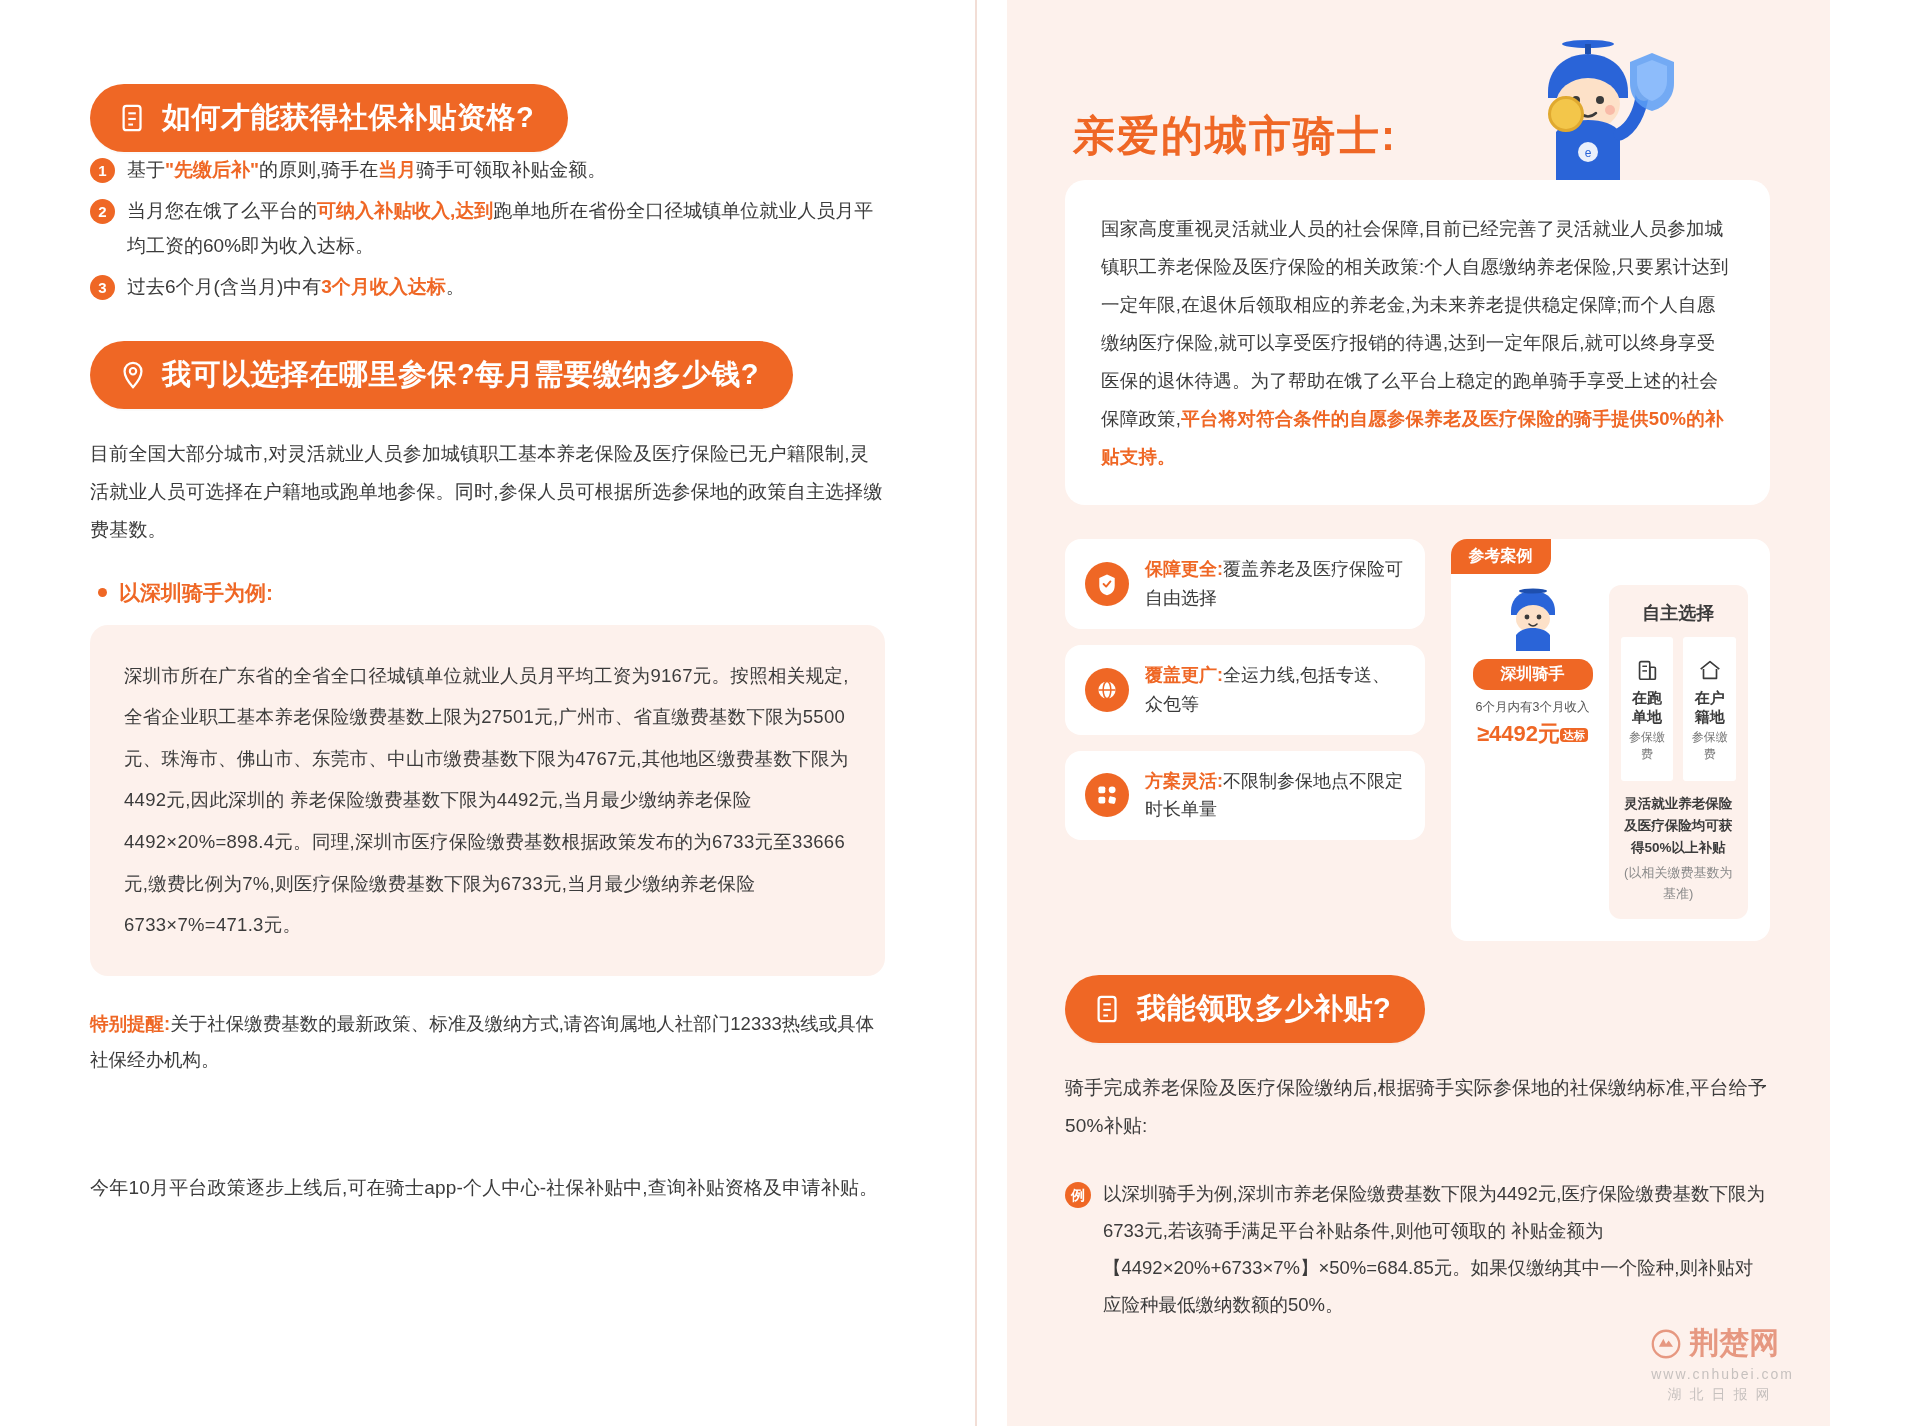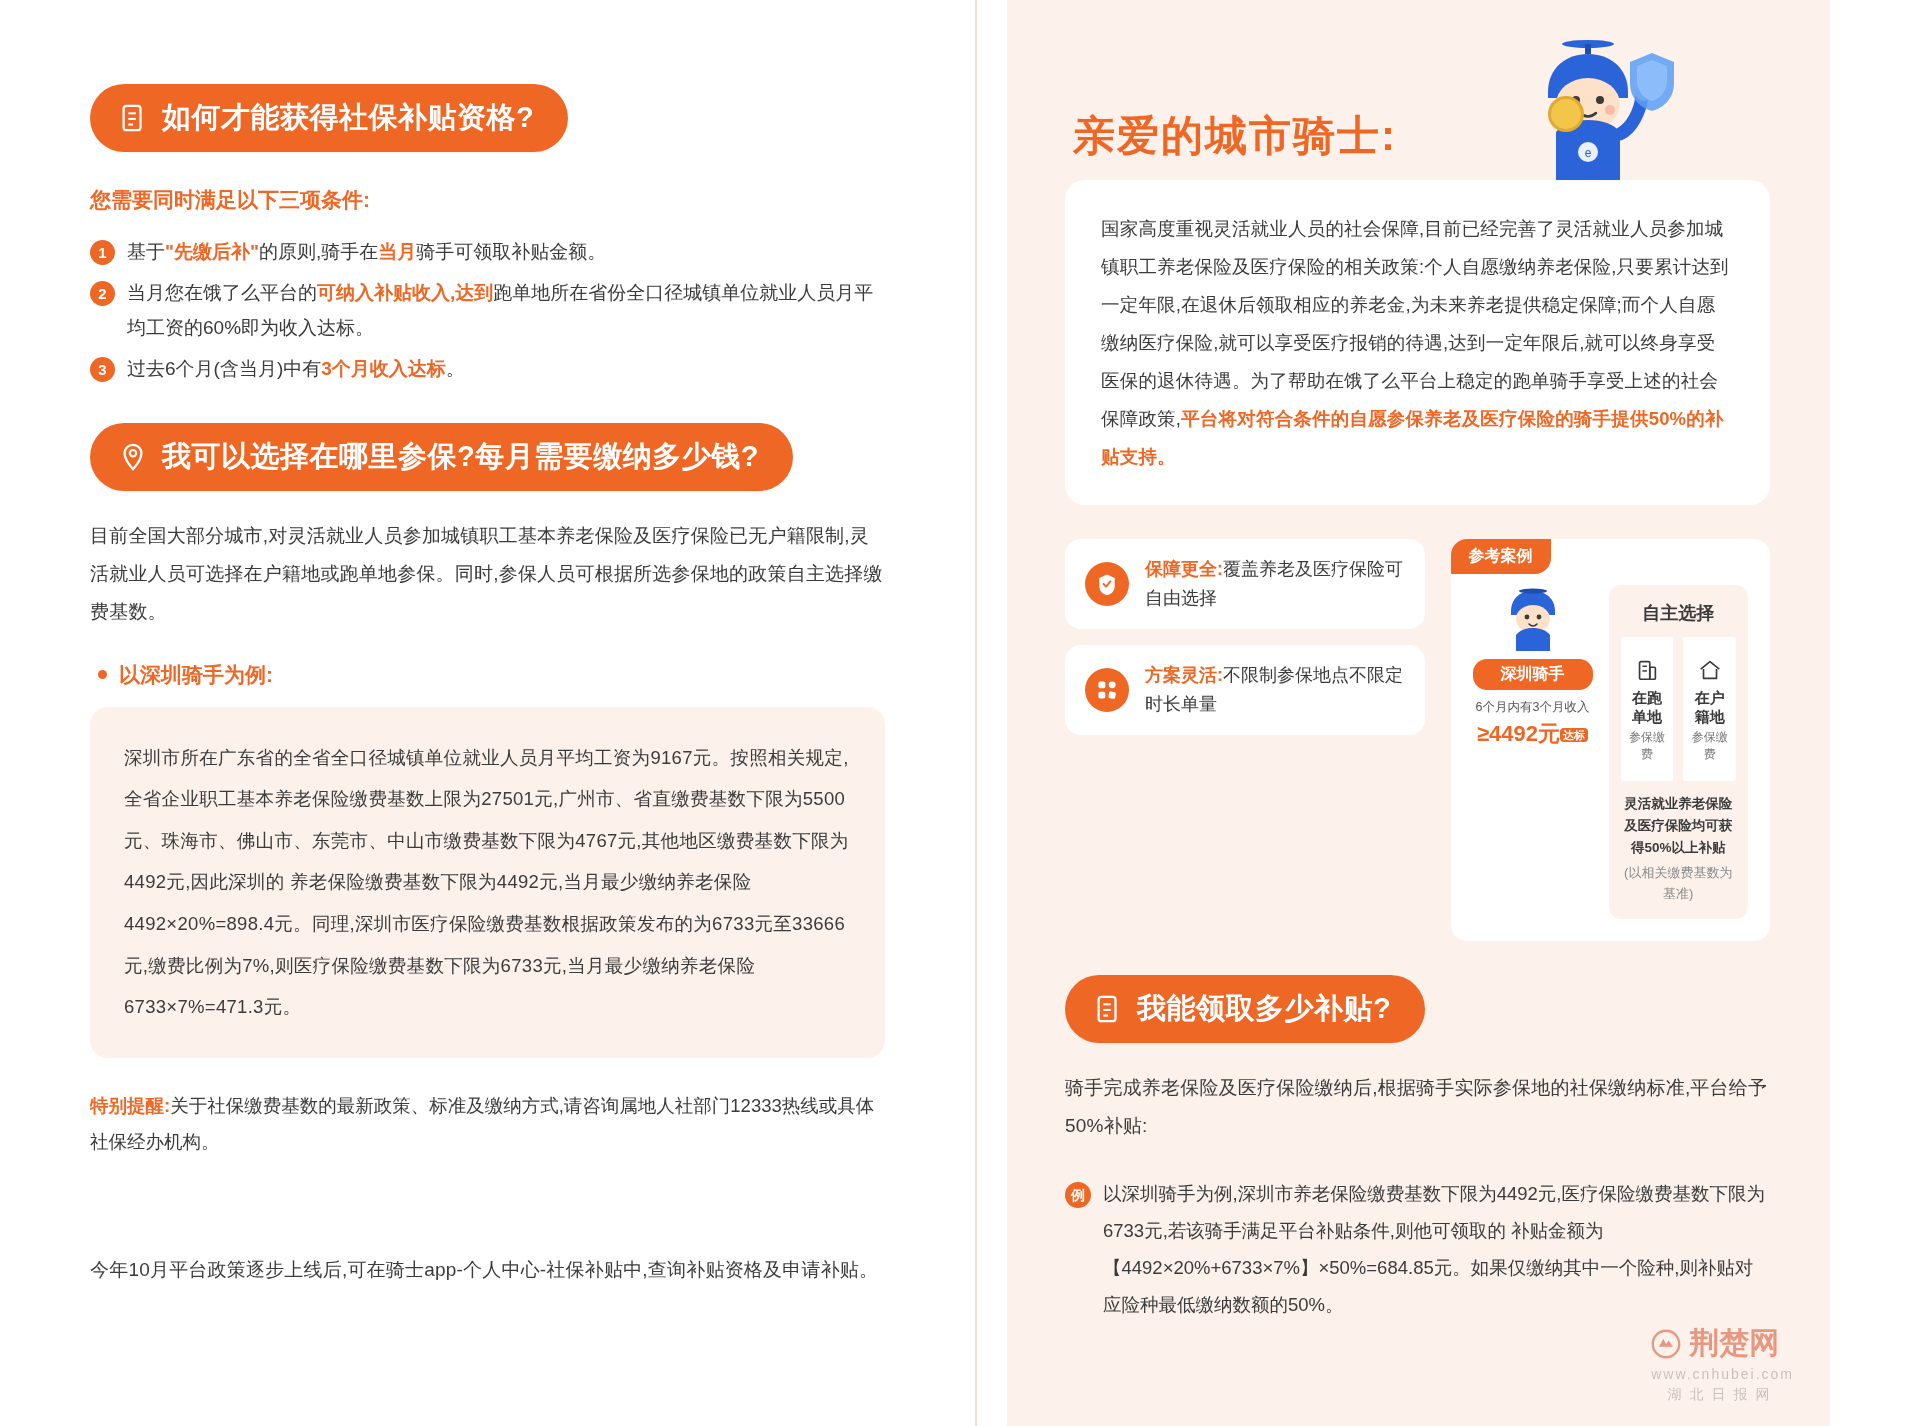--- a/index.html
+++ b/index.html
@@ -236,21 +236,20 @@
         <svg viewBox="0 0 32 32" width="30" height="30">
             <rect x="6" y="3" width="18" height="26" rx="3" fill="none" stroke="#fff" stroke-width="2.4"></rect>
             <line x1="11" y1="11" x2="19" y2="11" stroke="#fff" stroke-width="2.2"></line>
             <line x1="11" y1="17" x2="19" y2="17" stroke="#fff" stroke-width="2.2"></line>
             <line x1="11" y1="23" x2="16" y2="23" stroke="#fff" stroke-width="2.2"></line>
           </svg>
       </span>
       <span>如何才能获得社保补贴资格?</span>
     </div>
 
-    <div class="sub-orange">您需要同时满足以下三项条件:</div>
 
     <div class="num-item">
       <span class="num-badge">1</span>
       <span><span>基于</span><span class="hl">"先缴后补"</span><span>的原则,骑手在</span><span class="hl">当月</span><span>骑手可领取补贴金额。</span></span>
     </div>
     <div class="num-item">
       <span class="num-badge">2</span>
       <span><span>当月您在饿了么平台的</span><span class="hl">可纳入补贴收入,达到</span><span>跑单地所在省份全口径城镇单位就业人员月平均工资的60%即为收入达标。</span></span>
     </div>
     <div class="num-item">
@@ -337,20 +336,30 @@
         <div class="feature">
           <span class="fic">
             <svg viewBox="0 0 28 28" width="24" height="24">
                 <path d="M14 3l9 4v9c0 7-5 10-9 11-4-1-9-4-9-11V7z" fill="#fff"></path>
                 <path d="M10 14l3 3 5-6" stroke="#ef6725" stroke-width="2.2" fill="none" stroke-linecap="round" stroke-linejoin="round"></path>
               </svg>
           </span>
           <span><b>保障更全:</b><span>覆盖养老及医疗保险可自由选择</span></span>
         </div>
 
+        <div class="feature">
+          <span class="fic">
+            <svg viewBox="0 0 28 28" width="24" height="24">
+                <circle cx="14" cy="14" r="10" fill="#fff"></circle>
+                <ellipse cx="14" cy="14" rx="4.5" ry="10" fill="none" stroke="#ef6725" stroke-width="1.8"></ellipse>
+                <line x1="4" y1="14" x2="24" y2="14" stroke="#ef6725" stroke-width="1.8"></line>
+              </svg>
+          </span>
+          <span><b>覆盖更广:</b><span>全运力线,包括专送、众包等</span></span>
+        </div>
 
         <div class="feature">
           <span class="fic">
             <svg viewBox="0 0 28 28" width="24" height="24">
                 <rect x="4" y="4" width="8" height="8" rx="2" fill="#fff"></rect>
                 <rect x="16" y="4" width="8" height="8" rx="4" fill="#fff"></rect>
                 <rect x="4" y="16" width="8" height="8" rx="2" fill="#fff"></rect>
                 <rect x="16" y="16" width="8" height="8" rx="2" fill="#fff" transform="rotate(12 20 20)"></rect>
               </svg>
           </span>

